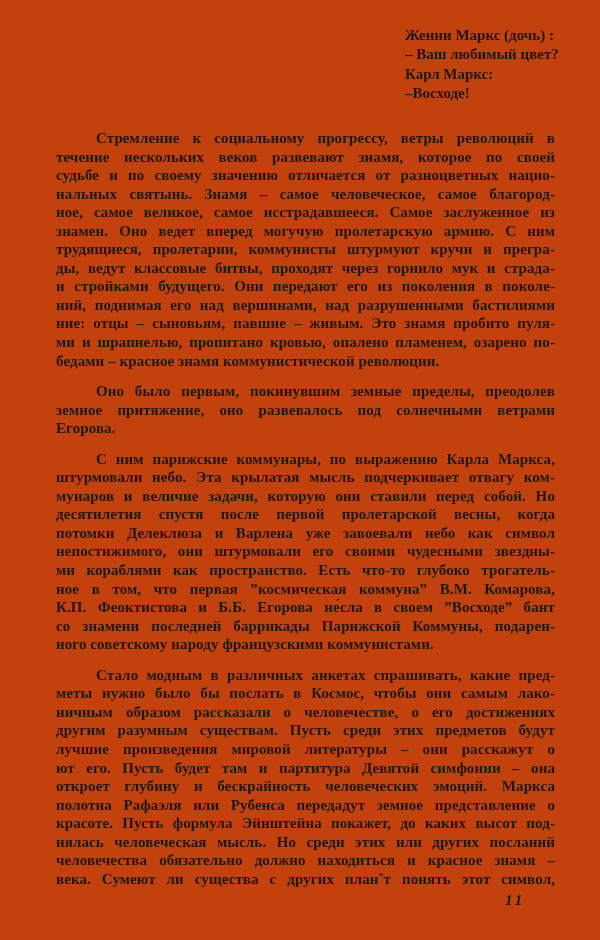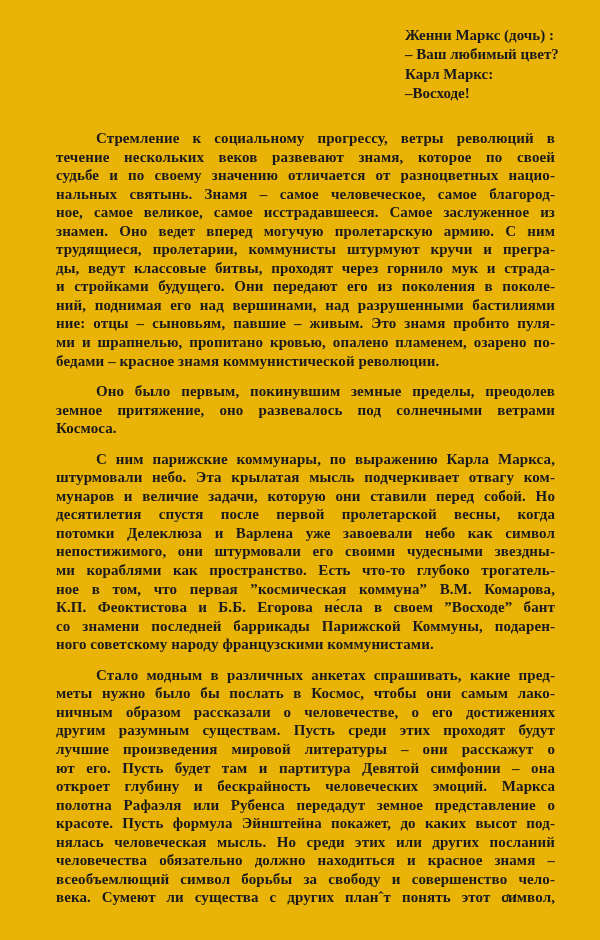--- a/index.html
+++ b/index.html
@@ -37,29 +37,29 @@
     overflow: hidden;
     text-align: justify;
     text-align-last: justify;
   }
   .line.first { text-indent: 40px; }
   .line.last  { text-align-last: left; }
   .pagenum {
     position: absolute;
     left: 505px;
     top: 892px;
-    font-size: 10px;
+    font-size: 15px;
     letter-spacing: 3px;
     font-style: italic;
   }
 </style>
 </head>
 <body>
 
-<div class="page" style="background: #eab308; color: rgb(26, 26, 26);">
+<div class="page" style="background: #c2410c; color: rgb(26, 26, 26);">
 
   <div class="epigraph">
     <div>Женни Маркс (дочь) :</div>
     <div>– Ваш любимый цвет?</div>
     <div>Карл Маркс:</div>
     <div>–Восходе!</div>
   </div>
 
   <div class="body-text">
       <div class="para">
@@ -73,47 +73,46 @@
         <div class="line">ды, ведут классовые битвы, проходят через горнило мук и страда-</div>
         <div class="line">и стройками будущего. Они передают его из поколения в поколе-</div>
         <div class="line">ний, поднимая его над вершинами, над разрушенными бастилиями</div>
         <div class="line">ние: отцы – сыновьям, павшие – живым. Это знамя пробито пуля-</div>
         <div class="line">ми и шрапнелью, пропитано кровью, опалено пламенем, озарено по-</div>
         <div class="line last">бедами – красное знамя коммунистической революции.</div>
       </div>
       <div class="para">
         <div class="line first">Оно было первым, покинувшим земные пределы, преодолев</div>
         <div class="line">земное притяжение, оно развевалось под солнечными ветрами</div>
-        <div class="line last">Космоса.</div>
+        <div class="line last">Егорова.</div>
       </div>
       <div class="para">
         <div class="line first">С ним парижские коммунары, по выражению Карла Маркса,</div>
         <div class="line">штурмовали небо. Эта крылатая мысль подчеркивает отвагу ком-</div>
         <div class="line">мунаров и величие задачи, которую они ставили перед собой. Но</div>
         <div class="line">десятилетия спустя после первой пролетарской весны, когда</div>
         <div class="line">потомки Делеклюза и Варлена уже завоевали небо как символ</div>
         <div class="line">непостижимого, они штурмовали его своими чудесными звездны-</div>
         <div class="line">ми кораблями как пространство. Есть что-то глубоко трогатель-</div>
         <div class="line">ное в том, что первая ”космическая коммуна” В.М. Комарова,</div>
         <div class="line">К.П. Феоктистова и Б.Б. Егорова не́сла в своем ”Восходе” бант</div>
         <div class="line">со знамени последней баррикады Парижской Коммуны, подарен-</div>
         <div class="line last">ного советскому народу французскими коммунистами.</div>
       </div>
       <div class="para">
         <div class="line first">Стало модным в различных анкетах спрашивать, какие пред-</div>
         <div class="line">меты нужно было бы послать в Космос, чтобы они самым лако-</div>
         <div class="line">ничным образом рассказали о человечестве, о его достижениях</div>
-        <div class="line">другим разумным существам. Пусть среди этих проходят будут</div>
+        <div class="line">другим разумным существам. Пусть среди этих предметов будут</div>
         <div class="line">лучшие произведения мировой литературы – они расскажут о</div>
         <div class="line">ют его. Пусть будет там и партитура Девятой симфонии – она</div>
         <div class="line">откроет глубину и бескрайность человеческих эмоций. Маркса</div>
         <div class="line">полотна Рафаэля или Рубенса передадут земное представление о</div>
         <div class="line">красоте. Пусть формула Эйнштейна покажет, до каких высот под-</div>
         <div class="line">нялась человеческая мысль. Но среди этих или других посланий</div>
         <div class="line">человечества обязательно должно находиться и красное знамя –</div>
-        <div class="line">всеобъемлющий символ борьбы за свободу и совершенство чело-</div>
         <div class="line">века. Сумеют ли существа с других планˆт понять этот символ,</div>
       </div>
     </div>
 
   <div class="pagenum">11</div>
 
 </div>
 
 </body></html>

